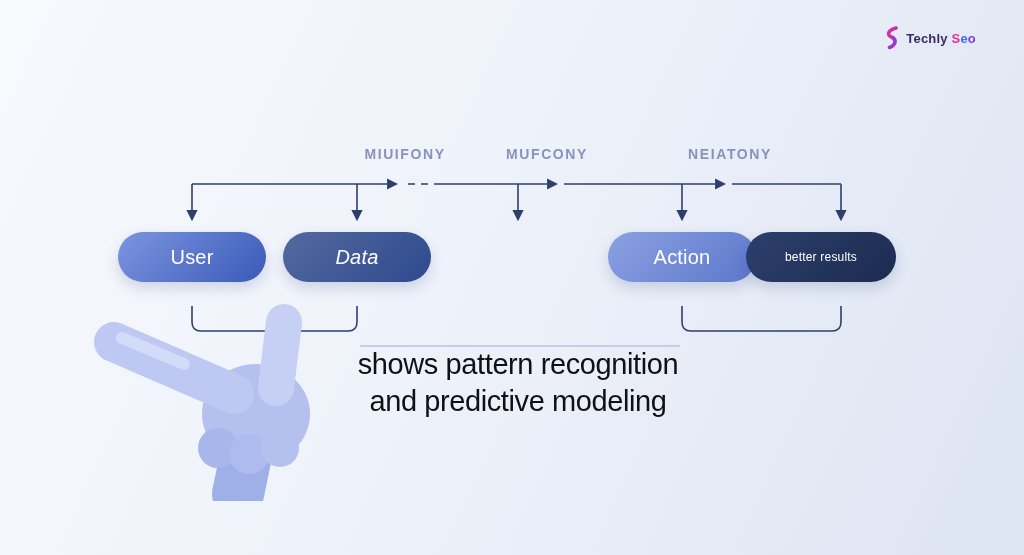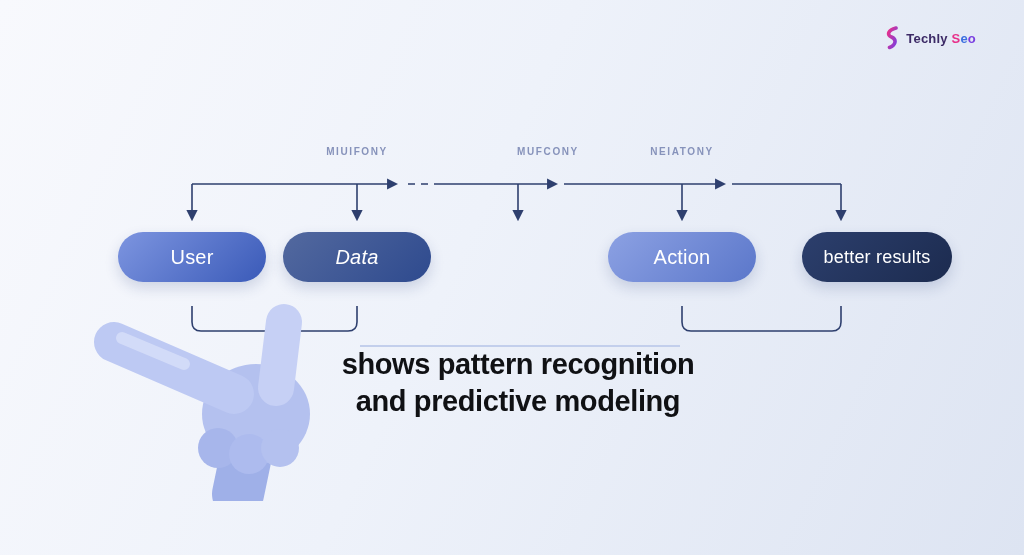--- a/index.html
+++ b/index.html
@@ -19,35 +19,35 @@
   .pill{
     position:absolute;top:232px;height:50px;border-radius:35px;
     display:flex;align-items:center;justify-content:center;
     color:#fff;font-size:20px;font-weight:500;letter-spacing:.2px;
     box-shadow:0 6px 14px rgba(40,60,120,.18);
   }
   .pill-1{left:118px;width:148px;}
   .pill-2{left:283px;width:148px;font-style:italic;}
   .pill-3{left:443px;width:150px;}
   .pill-4{left:608px;width:148px;}
-  .pill-5{left:802px;width:150px;font-size:18px;}
+  .pill-5{left:746px;width:150px;font-size:12px;}
   
   .arrow-label{
     position:absolute;top:146px;transform:translateX(-50%);
-    font-size:10px;font-weight:600;letter-spacing:1.6px;color:#8793bb;
-    text-transform:uppercase;white-space:nowrap;
+    font-size:14px;font-weight:600;letter-spacing:1.6px;color:#8793bb;
+    text-transform:uppercase;white-space:nowrap;margin-left:48px;
   }
   .al-1{left:357px;}
-  .al-2{left:548px;}
+  .al-2{left:499px;}
   .al-3{left:682px;}
   
   .caption{
     position:absolute;left:518px;top:346px;transform:translateX(-50%);
     text-align:center;color:#101114;font-size:29px;line-height:37px;
-    font-weight:700;letter-spacing:-0.4px;white-space:nowrap;
+    font-weight:400;letter-spacing:-0.4px;white-space:nowrap;
   }
   
   .connectors{position:absolute;left:0;top:0;pointer-events:none;}
   
   .hand{position:absolute;left:88px;top:296px;pointer-events:none;}
 </style>
 </head>
 <body>
 
 <div class="stage">

